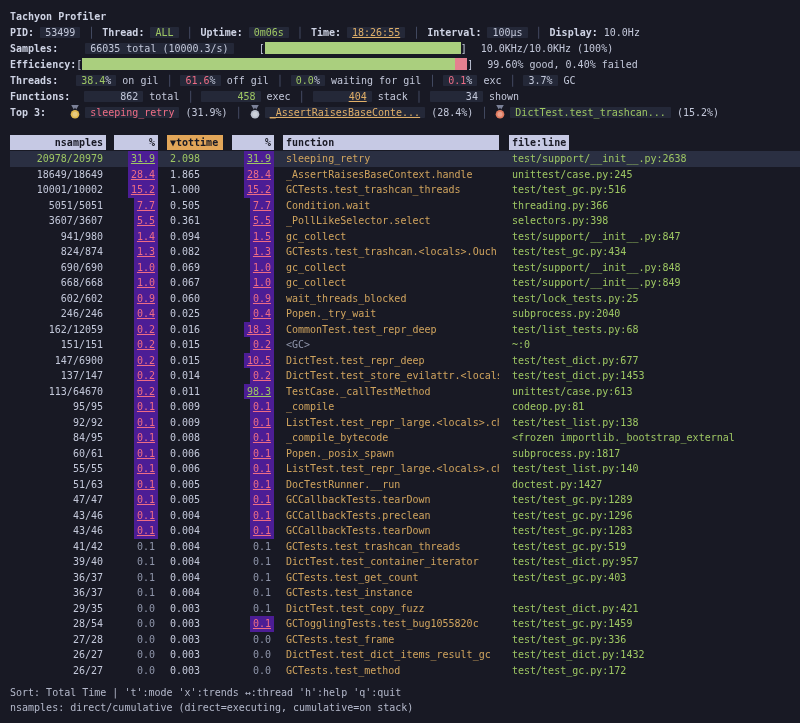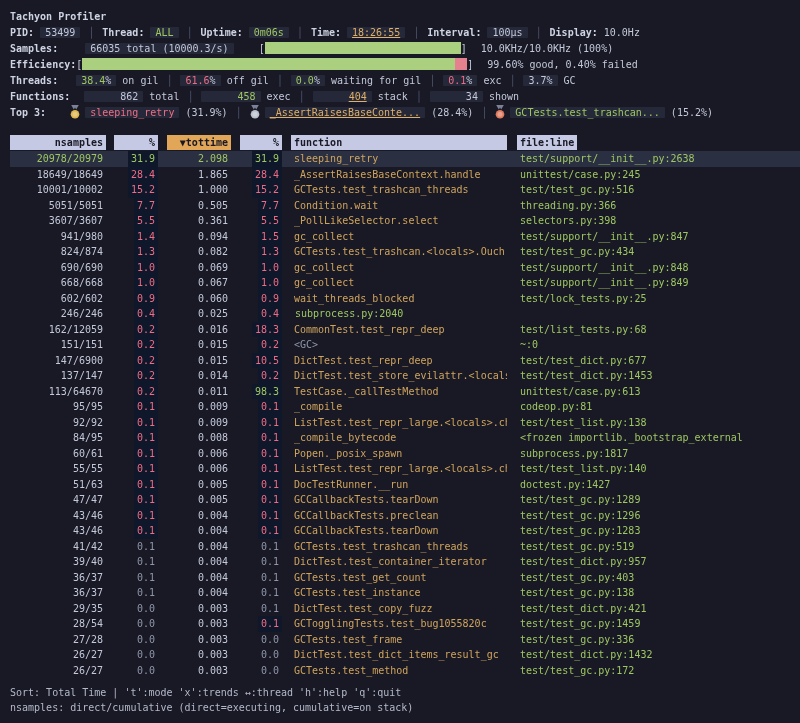--- a/index.html
+++ b/index.html
@@ -21,26 +21,26 @@
   .bar-good { background:#aacf7e; height:12px; }
   .bar-bad { background:#e5808f; height:12px; width:12px; }
   
   .thead { display:flex; white-space:pre; height:16px; line-height:15px; margin-top:15px; font-weight:bold; }
   .thead .hc { background:#c6c9e4; color:#181924; display:inline-block; height:15px; }
   .thead .sort { background:#e2a659; }
   .trow { display:flex; white-space:pre; height:15.5px; line-height:15.5px; }
   .trow.sel { background:#2a2f42; }
   .col-ns { width:96px;  text-align:right; overflow:hidden; }
   .col-p1 { width:44px;  text-align:right; margin-left:8px;  overflow:hidden; }
-  .col-tt { width:64px;  text-align:right; margin-left:9px;  overflow:hidden; }
+  .col-tt { width:56px;  margin-left:9px;  overflow:hidden; }
   .col-p2 { width:42px;  text-align:right; margin-left:9px;  overflow:hidden; }
   .col-fn { width:216px; text-align:left;  margin-left:9px;  overflow:hidden; }
   .col-fl { width:250px; text-align:left;  margin-left:10px; overflow:hidden; }
   .cv { padding:0 3px; display:inline-block; max-width:100%; overflow:hidden; white-space:pre; }
-  .hl { background:#0f172a; }
+  .hl { background:#4c1d95;text-decoration:underline; }
   .footer { color:#b3b8ca; height:15px; line-height:15px; white-space:pre; }
   .gap { height:7px; }
   .top3-entry { display:inline-flex; align-items:center; }
   .medal { margin-right:5px; }
   .fchip { min-width:28px; text-align:right;padding-left:36px; }
 </style>
 </head>
 <body>
 
 <div class="screen">
@@ -103,21 +103,21 @@
             <circle cx="5" cy="9.2" r="4.3" fill="#e0b84f"></circle>
             <circle cx="5" cy="9.2" r="2.5" fill="rgba(255,255,255,0.28)"></circle>
           </svg><span class="chip vr">sleeping_retry</span><span> (31.9%)</span></span><span class="sep">│</span><span class="top3-entry"><svg class="medal" width="10" height="14" viewBox="0 0 10 14">
             <path d="M1.2 0 L3.8 4.4 L5 2.6 L6.2 4.4 L8.8 0 Z" fill="#7b8198"></path>
             <circle cx="5" cy="9.2" r="4.3" fill="#b9bfcc"></circle>
             <circle cx="5" cy="9.2" r="2.5" fill="rgba(255,255,255,0.28)"></circle>
           </svg><span class="chip vy">_AssertRaisesBaseConte...</span><span> (28.4%)</span></span><span class="sep">│</span><span class="top3-entry"><svg class="medal" width="10" height="14" viewBox="0 0 10 14">
             <path d="M1.2 0 L3.8 4.4 L5 2.6 L6.2 4.4 L8.8 0 Z" fill="#7b8198"></path>
             <circle cx="5" cy="9.2" r="4.3" fill="#e07a5f"></circle>
             <circle cx="5" cy="9.2" r="2.5" fill="rgba(255,255,255,0.28)"></circle>
-          </svg><span class="chip vg">GCTests.test_trashcan...</span><span> (15.2%)</span></span></span>
+          </svg><span class="chip vg">DictTest.test_trashcan...</span><span> (15.2%)</span></span></span>
   </div>
 
   <div class="thead">
     <div class="col-ns"><span class="hc cv" style="width:100%;">nsamples</span></div>
     <div class="col-p1"><span class="hc cv" style="width:100%;">%</span></div>
     <div class="col-tt"><span class="hc sort cv" style="width:100%;">▼tottime</span></div>
     <div class="col-p2"><span class="hc cv" style="width:100%;">%</span></div>
     <div class="col-fn"><span class="hc cv" style="width:100%;">function</span></div>
     <div class="col-fl"><span class="hc cv">file:line</span></div>
   </div>
@@ -126,39 +126,39 @@
       <div class="trow sel"><div class="col-ns"><span class="cv vg">20978/20979</span></div><div class="col-p1"><span class="cv vg hl">31.9</span></div><div class="col-tt"><span class="cv vg">2.098</span></div><div class="col-p2"><span class="cv vg hl">31.9</span></div><div class="col-fn"><span class="cv vo">sleeping_retry</span></div><div class="col-fl"><span class="cv vfl">test/support/__init__.py:2638</span></div></div>
       <div class="trow"><div class="col-ns"><span class="cv">18649/18649</span></div><div class="col-p1"><span class="cv vr hl">28.4</span></div><div class="col-tt"><span class="cv">1.865</span></div><div class="col-p2"><span class="cv vr hl">28.4</span></div><div class="col-fn"><span class="cv vo">_AssertRaisesBaseContext.handle</span></div><div class="col-fl"><span class="cv vfl">unittest/case.py:245</span></div></div>
       <div class="trow"><div class="col-ns"><span class="cv">10001/10002</span></div><div class="col-p1"><span class="cv vr hl">15.2</span></div><div class="col-tt"><span class="cv">1.000</span></div><div class="col-p2"><span class="cv vr hl">15.2</span></div><div class="col-fn"><span class="cv vo">GCTests.test_trashcan_threads</span></div><div class="col-fl"><span class="cv vfl">test/test_gc.py:516</span></div></div>
       <div class="trow"><div class="col-ns"><span class="cv">5051/5051</span></div><div class="col-p1"><span class="cv vr hl">7.7</span></div><div class="col-tt"><span class="cv">0.505</span></div><div class="col-p2"><span class="cv vr hl">7.7</span></div><div class="col-fn"><span class="cv vo">Condition.wait</span></div><div class="col-fl"><span class="cv vfl">threading.py:366</span></div></div>
       <div class="trow"><div class="col-ns"><span class="cv">3607/3607</span></div><div class="col-p1"><span class="cv vr hl">5.5</span></div><div class="col-tt"><span class="cv">0.361</span></div><div class="col-p2"><span class="cv vr hl">5.5</span></div><div class="col-fn"><span class="cv vo">_PollLikeSelector.select</span></div><div class="col-fl"><span class="cv vfl">selectors.py:398</span></div></div>
       <div class="trow"><div class="col-ns"><span class="cv">941/980</span></div><div class="col-p1"><span class="cv vr hl">1.4</span></div><div class="col-tt"><span class="cv">0.094</span></div><div class="col-p2"><span class="cv vr hl">1.5</span></div><div class="col-fn"><span class="cv vo">gc_collect</span></div><div class="col-fl"><span class="cv vfl">test/support/__init__.py:847</span></div></div>
       <div class="trow"><div class="col-ns"><span class="cv">824/874</span></div><div class="col-p1"><span class="cv vr hl">1.3</span></div><div class="col-tt"><span class="cv">0.082</span></div><div class="col-p2"><span class="cv vr hl">1.3</span></div><div class="col-fn"><span class="cv vo">GCTests.test_trashcan.&lt;locals&gt;.Ouch....</span></div><div class="col-fl"><span class="cv vfl">test/test_gc.py:434</span></div></div>
       <div class="trow"><div class="col-ns"><span class="cv">690/690</span></div><div class="col-p1"><span class="cv vr hl">1.0</span></div><div class="col-tt"><span class="cv">0.069</span></div><div class="col-p2"><span class="cv vr hl">1.0</span></div><div class="col-fn"><span class="cv vo">gc_collect</span></div><div class="col-fl"><span class="cv vfl">test/support/__init__.py:848</span></div></div>
       <div class="trow"><div class="col-ns"><span class="cv">668/668</span></div><div class="col-p1"><span class="cv vr hl">1.0</span></div><div class="col-tt"><span class="cv">0.067</span></div><div class="col-p2"><span class="cv vr hl">1.0</span></div><div class="col-fn"><span class="cv vo">gc_collect</span></div><div class="col-fl"><span class="cv vfl">test/support/__init__.py:849</span></div></div>
       <div class="trow"><div class="col-ns"><span class="cv">602/602</span></div><div class="col-p1"><span class="cv vr hl">0.9</span></div><div class="col-tt"><span class="cv">0.060</span></div><div class="col-p2"><span class="cv vr hl">0.9</span></div><div class="col-fn"><span class="cv vo">wait_threads_blocked</span></div><div class="col-fl"><span class="cv vfl">test/lock_tests.py:25</span></div></div>
-      <div class="trow"><div class="col-ns"><span class="cv">246/246</span></div><div class="col-p1"><span class="cv vr hl">0.4</span></div><div class="col-tt"><span class="cv">0.025</span></div><div class="col-p2"><span class="cv vr hl">0.4</span></div><div class="col-fl"><span class="cv vfl">subprocess.py:2040</span></div></div>
+      <div class="trow"><div class="col-ns"><span class="cv">246/246</span></div><div class="col-p1"><span class="cv vr hl">0.4</span></div><div class="col-tt"><span class="cv">0.025</span></div><div class="col-p2"><span class="cv vr hl">0.4</span></div><div class="col-fn"><span class="cv vo">Popen._try_wait</span></div><div class="col-fl"><span class="cv vfl">subprocess.py:2040</span></div></div>
       <div class="trow"><div class="col-ns"><span class="cv">162/12059</span></div><div class="col-p1"><span class="cv vr hl">0.2</span></div><div class="col-tt"><span class="cv">0.016</span></div><div class="col-p2"><span class="cv vr hl">18.3</span></div><div class="col-fn"><span class="cv vo">CommonTest.test_repr_deep</span></div><div class="col-fl"><span class="cv vfl">test/list_tests.py:68</span></div></div>
       <div class="trow"><div class="col-ns"><span class="cv">151/151</span></div><div class="col-p1"><span class="cv vr hl">0.2</span></div><div class="col-tt"><span class="cv">0.015</span></div><div class="col-p2"><span class="cv vr hl">0.2</span></div><div class="col-fn"><span class="cv vd">&lt;GC&gt;</span></div><div class="col-fl"><span class="cv vfl">~:0</span></div></div>
       <div class="trow"><div class="col-ns"><span class="cv">147/6900</span></div><div class="col-p1"><span class="cv vr hl">0.2</span></div><div class="col-tt"><span class="cv">0.015</span></div><div class="col-p2"><span class="cv vr hl">10.5</span></div><div class="col-fn"><span class="cv vo">DictTest.test_repr_deep</span></div><div class="col-fl"><span class="cv vfl">test/test_dict.py:677</span></div></div>
       <div class="trow"><div class="col-ns"><span class="cv">137/147</span></div><div class="col-p1"><span class="cv vr hl">0.2</span></div><div class="col-tt"><span class="cv">0.014</span></div><div class="col-p2"><span class="cv vr hl">0.2</span></div><div class="col-fn"><span class="cv vo">DictTest.test_store_evilattr.&lt;locals...</span></div><div class="col-fl"><span class="cv vfl">test/test_dict.py:1453</span></div></div>
       <div class="trow"><div class="col-ns"><span class="cv">113/64670</span></div><div class="col-p1"><span class="cv vr hl">0.2</span></div><div class="col-tt"><span class="cv">0.011</span></div><div class="col-p2"><span class="cv vg hl">98.3</span></div><div class="col-fn"><span class="cv vo">TestCase._callTestMethod</span></div><div class="col-fl"><span class="cv vfl">unittest/case.py:613</span></div></div>
       <div class="trow"><div class="col-ns"><span class="cv">95/95</span></div><div class="col-p1"><span class="cv vr hl">0.1</span></div><div class="col-tt"><span class="cv">0.009</span></div><div class="col-p2"><span class="cv vr hl">0.1</span></div><div class="col-fn"><span class="cv vo">_compile</span></div><div class="col-fl"><span class="cv vfl">codeop.py:81</span></div></div>
       <div class="trow"><div class="col-ns"><span class="cv">92/92</span></div><div class="col-p1"><span class="cv vr hl">0.1</span></div><div class="col-tt"><span class="cv">0.009</span></div><div class="col-p2"><span class="cv vr hl">0.1</span></div><div class="col-fn"><span class="cv vo">ListTest.test_repr_large.&lt;locals&gt;.check</span></div><div class="col-fl"><span class="cv vfl">test/test_list.py:138</span></div></div>
       <div class="trow"><div class="col-ns"><span class="cv">84/95</span></div><div class="col-p1"><span class="cv vr hl">0.1</span></div><div class="col-tt"><span class="cv">0.008</span></div><div class="col-p2"><span class="cv vr hl">0.1</span></div><div class="col-fn"><span class="cv vo">_compile_bytecode</span></div><div class="col-fl"><span class="cv vfl">&lt;frozen importlib._bootstrap_external</span></div></div>
       <div class="trow"><div class="col-ns"><span class="cv">60/61</span></div><div class="col-p1"><span class="cv vr hl">0.1</span></div><div class="col-tt"><span class="cv">0.006</span></div><div class="col-p2"><span class="cv vr hl">0.1</span></div><div class="col-fn"><span class="cv vo">Popen._posix_spawn</span></div><div class="col-fl"><span class="cv vfl">subprocess.py:1817</span></div></div>
       <div class="trow"><div class="col-ns"><span class="cv">55/55</span></div><div class="col-p1"><span class="cv vr hl">0.1</span></div><div class="col-tt"><span class="cv">0.006</span></div><div class="col-p2"><span class="cv vr hl">0.1</span></div><div class="col-fn"><span class="cv vo">ListTest.test_repr_large.&lt;locals&gt;.check</span></div><div class="col-fl"><span class="cv vfl">test/test_list.py:140</span></div></div>
       <div class="trow"><div class="col-ns"><span class="cv">51/63</span></div><div class="col-p1"><span class="cv vr hl">0.1</span></div><div class="col-tt"><span class="cv">0.005</span></div><div class="col-p2"><span class="cv vr hl">0.1</span></div><div class="col-fn"><span class="cv vo">DocTestRunner.__run</span></div><div class="col-fl"><span class="cv vfl">doctest.py:1427</span></div></div>
       <div class="trow"><div class="col-ns"><span class="cv">47/47</span></div><div class="col-p1"><span class="cv vr hl">0.1</span></div><div class="col-tt"><span class="cv">0.005</span></div><div class="col-p2"><span class="cv vr hl">0.1</span></div><div class="col-fn"><span class="cv vo">GCCallbackTests.tearDown</span></div><div class="col-fl"><span class="cv vfl">test/test_gc.py:1289</span></div></div>
       <div class="trow"><div class="col-ns"><span class="cv">43/46</span></div><div class="col-p1"><span class="cv vr hl">0.1</span></div><div class="col-tt"><span class="cv">0.004</span></div><div class="col-p2"><span class="cv vr hl">0.1</span></div><div class="col-fn"><span class="cv vo">GCCallbackTests.preclean</span></div><div class="col-fl"><span class="cv vfl">test/test_gc.py:1296</span></div></div>
       <div class="trow"><div class="col-ns"><span class="cv">43/46</span></div><div class="col-p1"><span class="cv vr hl">0.1</span></div><div class="col-tt"><span class="cv">0.004</span></div><div class="col-p2"><span class="cv vr hl">0.1</span></div><div class="col-fn"><span class="cv vo">GCCallbackTests.tearDown</span></div><div class="col-fl"><span class="cv vfl">test/test_gc.py:1283</span></div></div>
       <div class="trow"><div class="col-ns"><span class="cv">41/42</span></div><div class="col-p1"><span class="cv vd">0.1</span></div><div class="col-tt"><span class="cv">0.004</span></div><div class="col-p2"><span class="cv vd">0.1</span></div><div class="col-fn"><span class="cv vo">GCTests.test_trashcan_threads</span></div><div class="col-fl"><span class="cv vfl">test/test_gc.py:519</span></div></div>
       <div class="trow"><div class="col-ns"><span class="cv">39/40</span></div><div class="col-p1"><span class="cv vd">0.1</span></div><div class="col-tt"><span class="cv">0.004</span></div><div class="col-p2"><span class="cv vd">0.1</span></div><div class="col-fn"><span class="cv vo">DictTest.test_container_iterator</span></div><div class="col-fl"><span class="cv vfl">test/test_dict.py:957</span></div></div>
       <div class="trow"><div class="col-ns"><span class="cv">36/37</span></div><div class="col-p1"><span class="cv vd">0.1</span></div><div class="col-tt"><span class="cv">0.004</span></div><div class="col-p2"><span class="cv vd">0.1</span></div><div class="col-fn"><span class="cv vo">GCTests.test_get_count</span></div><div class="col-fl"><span class="cv vfl">test/test_gc.py:403</span></div></div>
-      <div class="trow"><div class="col-ns"><span class="cv">36/37</span></div><div class="col-p1"><span class="cv vd">0.1</span></div><div class="col-tt"><span class="cv">0.004</span></div><div class="col-p2"><span class="cv vd">0.1</span></div><div class="col-fn"><span class="cv vo">GCTests.test_instance</span></div><div class="col-fl"><span class="cv vfl">test/test_gc.py:138</span></div></div>
+      <div class="trow"><div class="col-ns"><span class="cv">36/37</span></div><div class="col-p1"><span class="cv vd">0.1</span></div><div class="col-tt"><span class="cv">0.004</span></div><div class="col-p2"><span class="cv vd">0.1</span></div><div class="col-fn"><span class="cv vo">GCTests.test_instance</span></div></div>
       <div class="trow"><div class="col-ns"><span class="cv">29/35</span></div><div class="col-p1"><span class="cv vd">0.0</span></div><div class="col-tt"><span class="cv">0.003</span></div><div class="col-p2"><span class="cv vd">0.1</span></div><div class="col-fn"><span class="cv vo">DictTest.test_copy_fuzz</span></div><div class="col-fl"><span class="cv vfl">test/test_dict.py:421</span></div></div>
       <div class="trow"><div class="col-ns"><span class="cv">28/54</span></div><div class="col-p1"><span class="cv vd">0.0</span></div><div class="col-tt"><span class="cv">0.003</span></div><div class="col-p2"><span class="cv vr hl">0.1</span></div><div class="col-fn"><span class="cv vo">GCTogglingTests.test_bug1055820c</span></div><div class="col-fl"><span class="cv vfl">test/test_gc.py:1459</span></div></div>
       <div class="trow"><div class="col-ns"><span class="cv">27/28</span></div><div class="col-p1"><span class="cv vd">0.0</span></div><div class="col-tt"><span class="cv">0.003</span></div><div class="col-p2"><span class="cv vd">0.0</span></div><div class="col-fn"><span class="cv vo">GCTests.test_frame</span></div><div class="col-fl"><span class="cv vfl">test/test_gc.py:336</span></div></div>
       <div class="trow"><div class="col-ns"><span class="cv">26/27</span></div><div class="col-p1"><span class="cv vd">0.0</span></div><div class="col-tt"><span class="cv">0.003</span></div><div class="col-p2"><span class="cv vd">0.0</span></div><div class="col-fn"><span class="cv vo">DictTest.test_dict_items_result_gc</span></div><div class="col-fl"><span class="cv vfl">test/test_dict.py:1432</span></div></div>
       <div class="trow"><div class="col-ns"><span class="cv">26/27</span></div><div class="col-p1"><span class="cv vd">0.0</span></div><div class="col-tt"><span class="cv">0.003</span></div><div class="col-p2"><span class="cv vd">0.0</span></div><div class="col-fn"><span class="cv vo">GCTests.test_method</span></div><div class="col-fl"><span class="cv vfl">test/test_gc.py:172</span></div></div>
     </div>
 
   <div class="gap"></div>
   <div class="footer">Sort: Total Time | 't':mode 'x':trends ↔:thread 'h':help 'q':quit</div>
   <div class="footer">nsamples: direct/cumulative (direct=executing, cumulative=on stack)</div>

